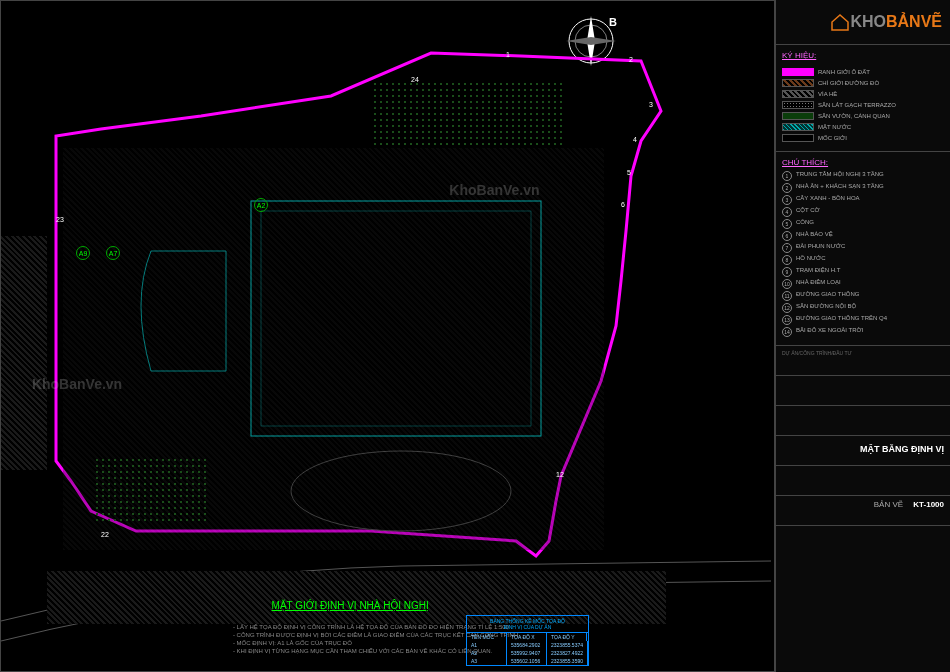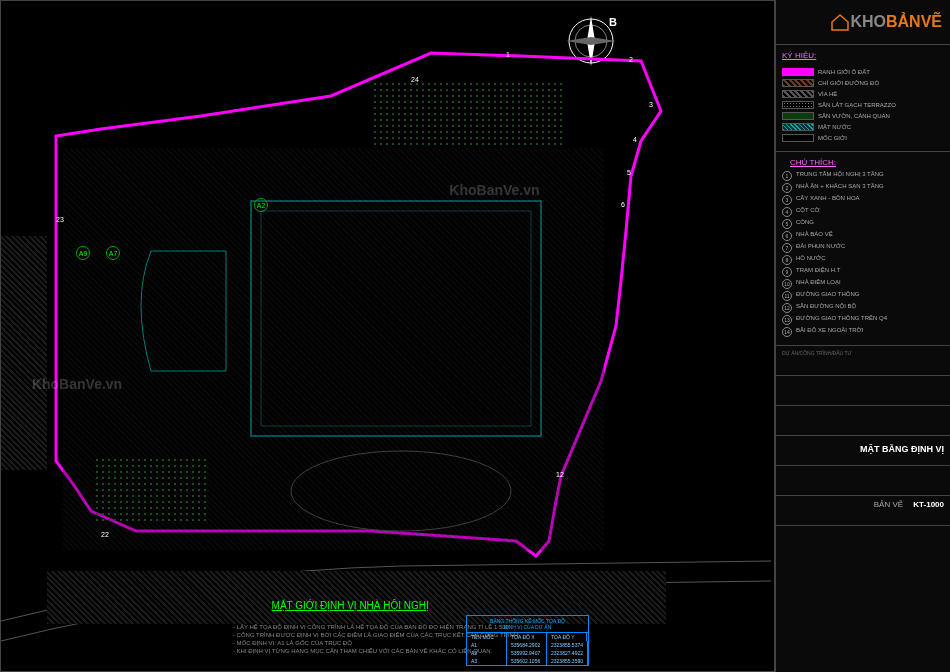--- a/index.html
+++ b/index.html
@@ -78,21 +78,20 @@
 .notes-section {
   padding: 6px;
   border-bottom: 1px solid #444;
   font-size: 6px;
 }
 .notes-title {
   color: #ff66ff;
   font-size: 8px;
   text-decoration: underline;
   margin-bottom: 4px;
-  margin-left: 8px;
 }
 .note-item {
   display: flex;
   gap: 4px;
   margin-bottom: 2px;
   color: #aaa;
 }
 .note-num {
   width: 10px;
   height: 10px;

